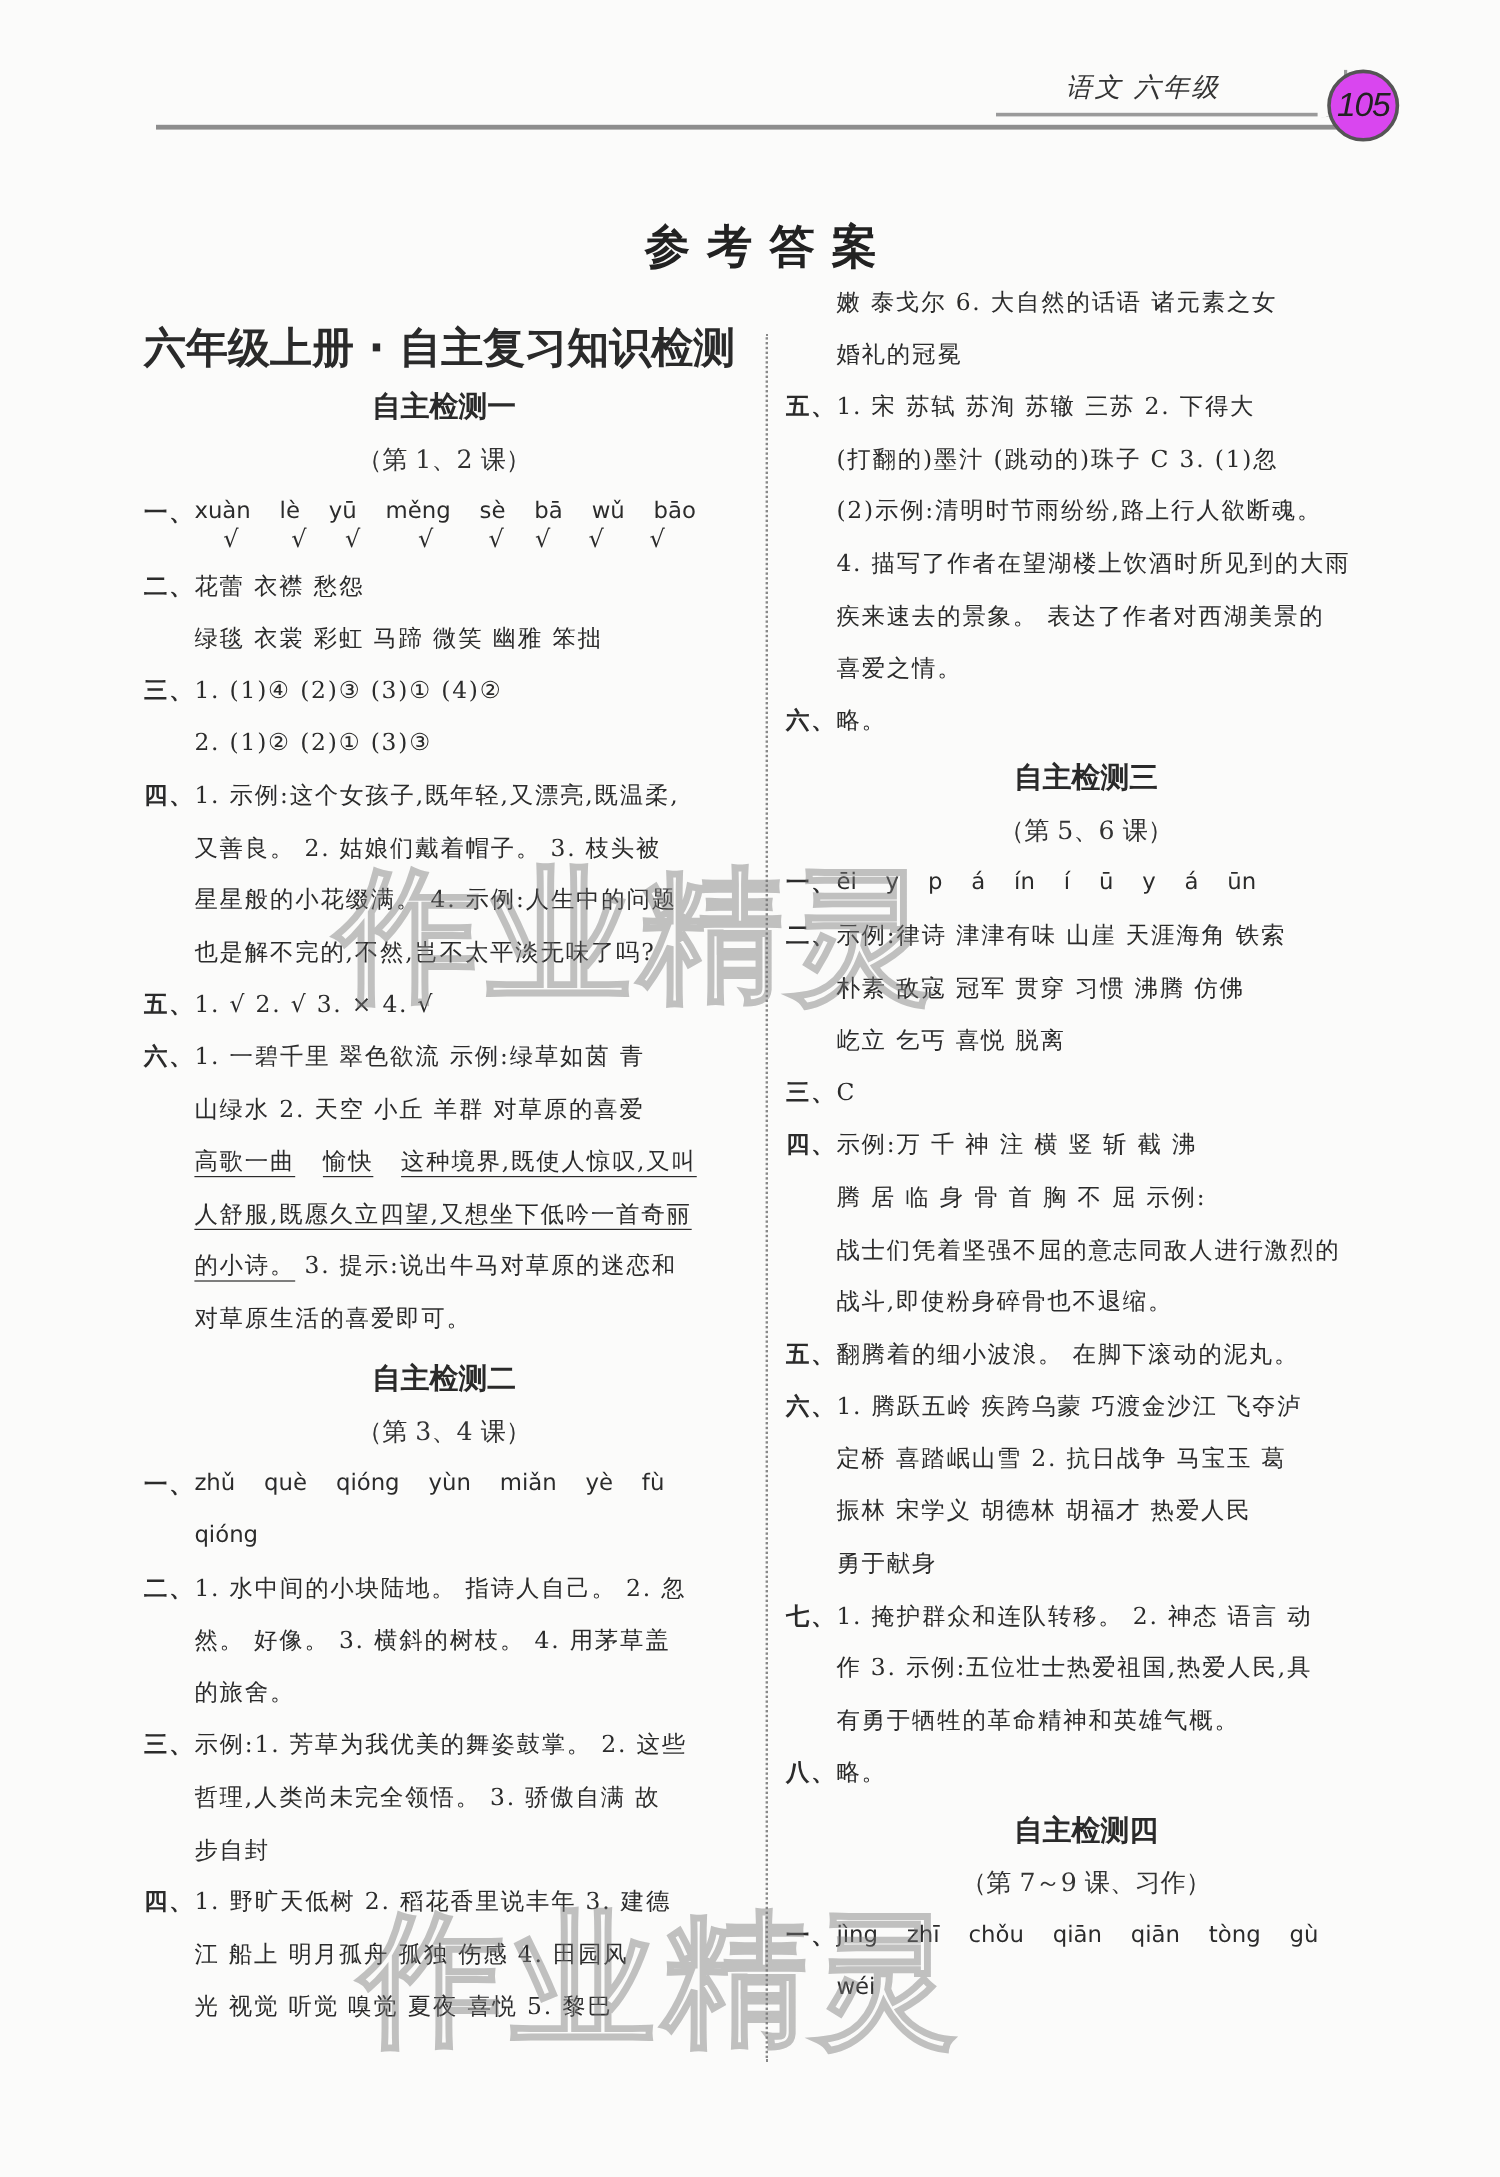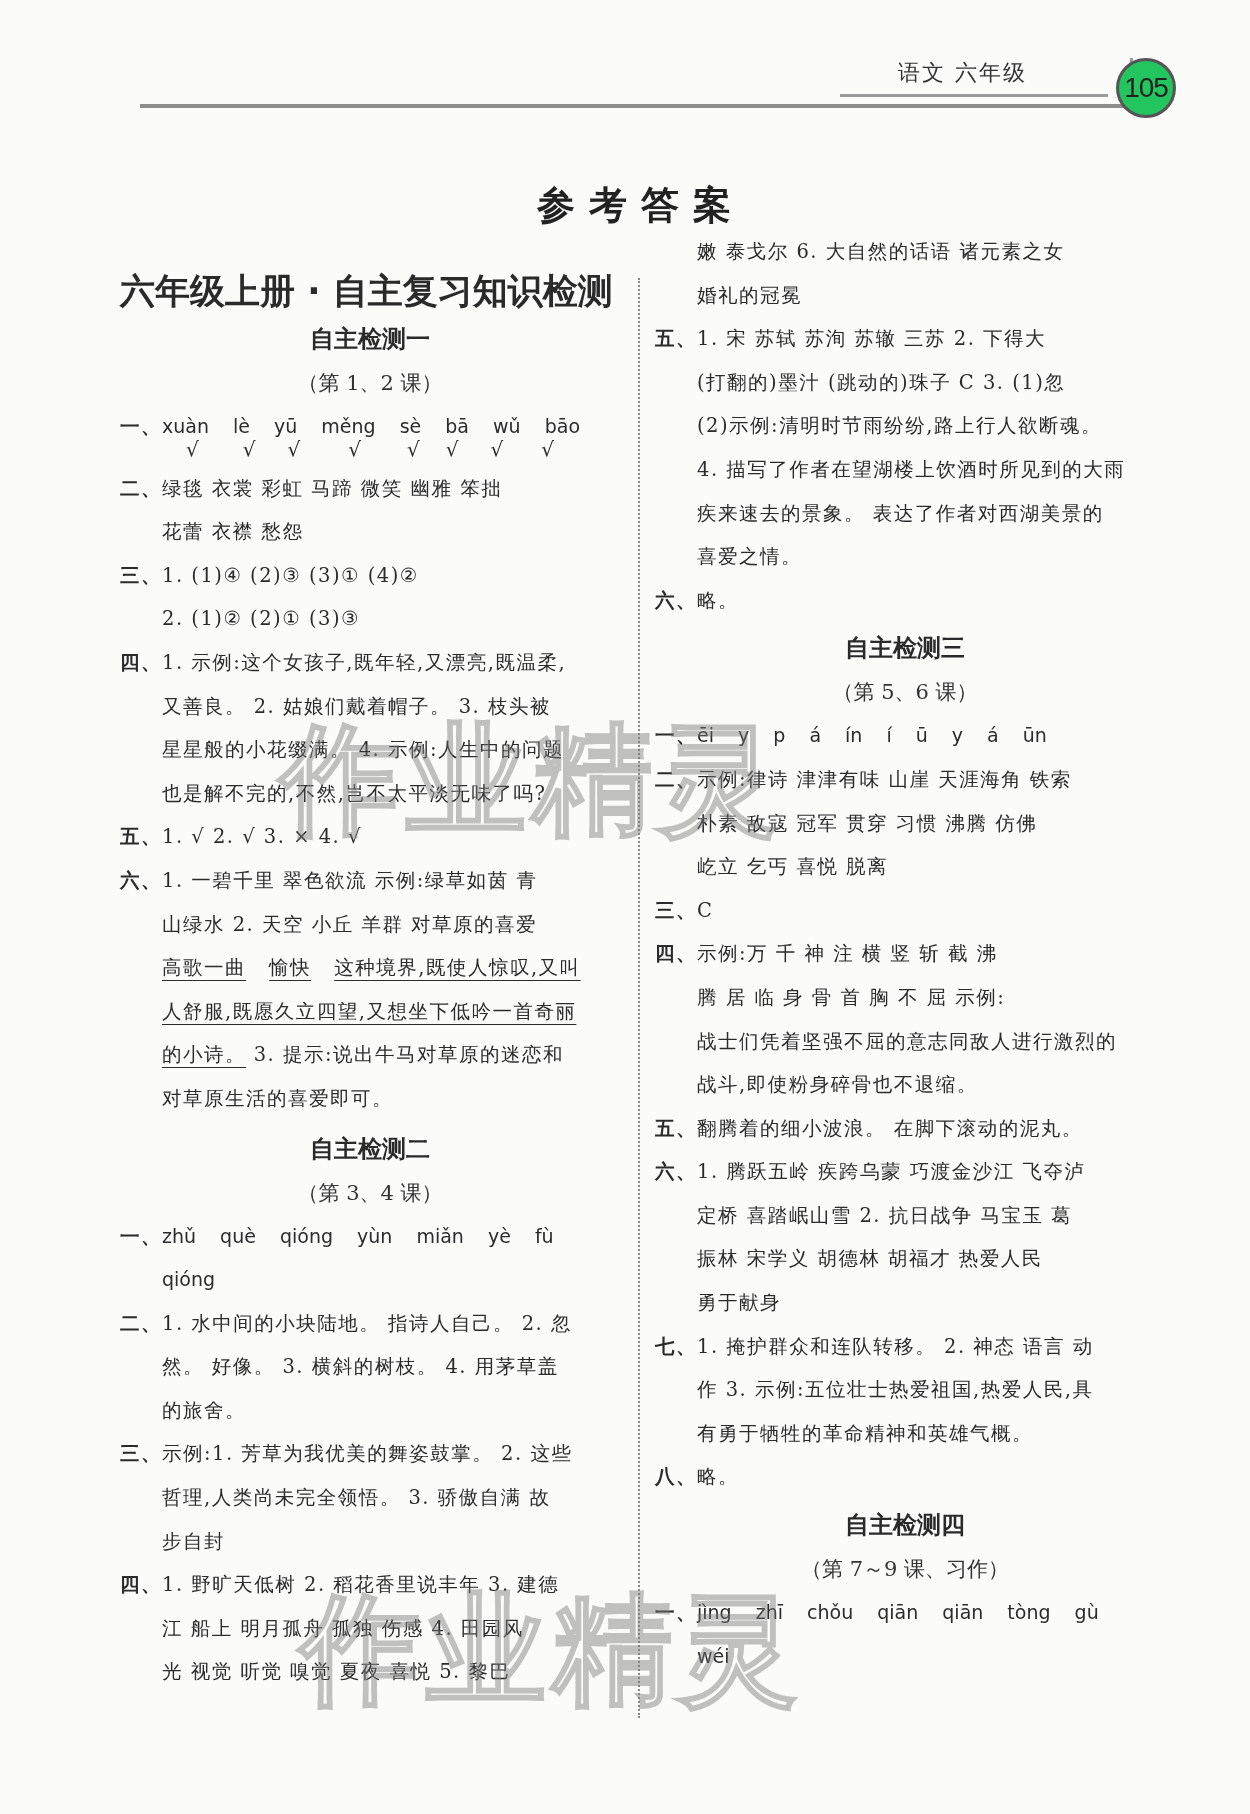--- a/index.html
+++ b/index.html
@@ -1,28 +1,28 @@
 <!DOCTYPE html>
 <html><head>
 <meta charset="utf-8">
 <style>
   html, body { margin:0; padding:0; }
   body {
     width:1250px; height:1814px; background:#fbfbfa; position:relative; overflow:hidden;
     font-family:"DejaVu Serif","Liberation Serif",serif; color:#2b2b2b;
   }
-  .header { position:absolute; left:18px; top:0; width:1146px; height:130px; }
+  .header { position:absolute; left:8px; top:0; width:1146px; height:130px;font-style:italic; }
   .header .rule-main { position:absolute; left:122px; top:104px; width:1010px; height:4px; background:#8d8d8d; }
   .header .rule-top { position:absolute; left:822px; top:94px; width:268px; height:3px; background:#9a9a9a; }
   .header .swoosh { position:absolute; left:1082px; top:58px; width:30px; height:40px; border-right:3px solid #9a9a9a; border-radius:0 0 22px 0; }
   .header .subject { position:absolute; left:880px; top:58px; font-size:22px; letter-spacing:2px; color:#333; }
   .header .page-no {
     position:absolute; left:1098px; top:58px; width:54px; height:54px; border:3px solid #555;
     border-radius:50%; display:flex; align-items:center; justify-content:center;
-    font-family:"Liberation Sans","DejaVu Sans",sans-serif; font-size:28px; letter-spacing:-1px; color:#222; background:#22c55e;
+    font-family:"Liberation Sans","DejaVu Sans",sans-serif; font-size:28px; letter-spacing:-1px; color:#222; background:#d946ef;
   }
   .main-title { position:absolute; left:16px; width:1250px; top:180px; text-align:center; font-size:38px; font-weight:bold; letter-spacing:14px; color:#222; }
   .col { position:absolute; top:265px; width:500px; }
   .col.left { left:120px; }
   .col.right { left:655px; }
   .divider { position:absolute; left:638px; top:278px; height:1440px; border-left:2px dotted #888; }
   .part-title { font-family:"DejaVu Sans","Liberation Sans",sans-serif; font-size:35px; font-weight:bold; color:#2a2a2a; height:52px; line-height:52px; margin-left:0; }
   .sec-title { font-family:"DejaVu Sans","Liberation Sans",sans-serif; font-size:24px; font-weight:bold; text-align:center; height:44px; line-height:44px; color:#2a2a2a; }
   .sec-sub { font-size:21px; text-align:center; height:44px; line-height:44px; color:#333; }
   .row { display:flex; font-size:19.5px; line-height:43.6px; letter-spacing:1.5px; }
@@ -69,22 +69,22 @@
     <span style="margin-left:48px">√</span>
     <span style="margin-left:46px">√</span>
     <span style="margin-left:26px">√</span>
     <span style="margin-left:32px">√</span>
     <span style="margin-left:38px">√</span>
   </div>
 
   <div class="row">
     <span class="num">二、</span>
     <span class="body">
+      <span class="line">花蕾  衣襟  愁怨</span>
       <span class="line">绿毯  衣裳  彩虹  马蹄  微笑  幽雅  笨拙</span>
-      <span class="line">花蕾  衣襟  愁怨</span>
     </span>
   </div>
   <div class="row">
     <span class="num">三、</span>
     <span class="body">
       <span class="line">1. (1)④  (2)③  (3)①  (4)②</span>
       <span class="line">2. (1)②  (2)①  (3)③</span>
     </span>
   </div>
   <div class="row">

